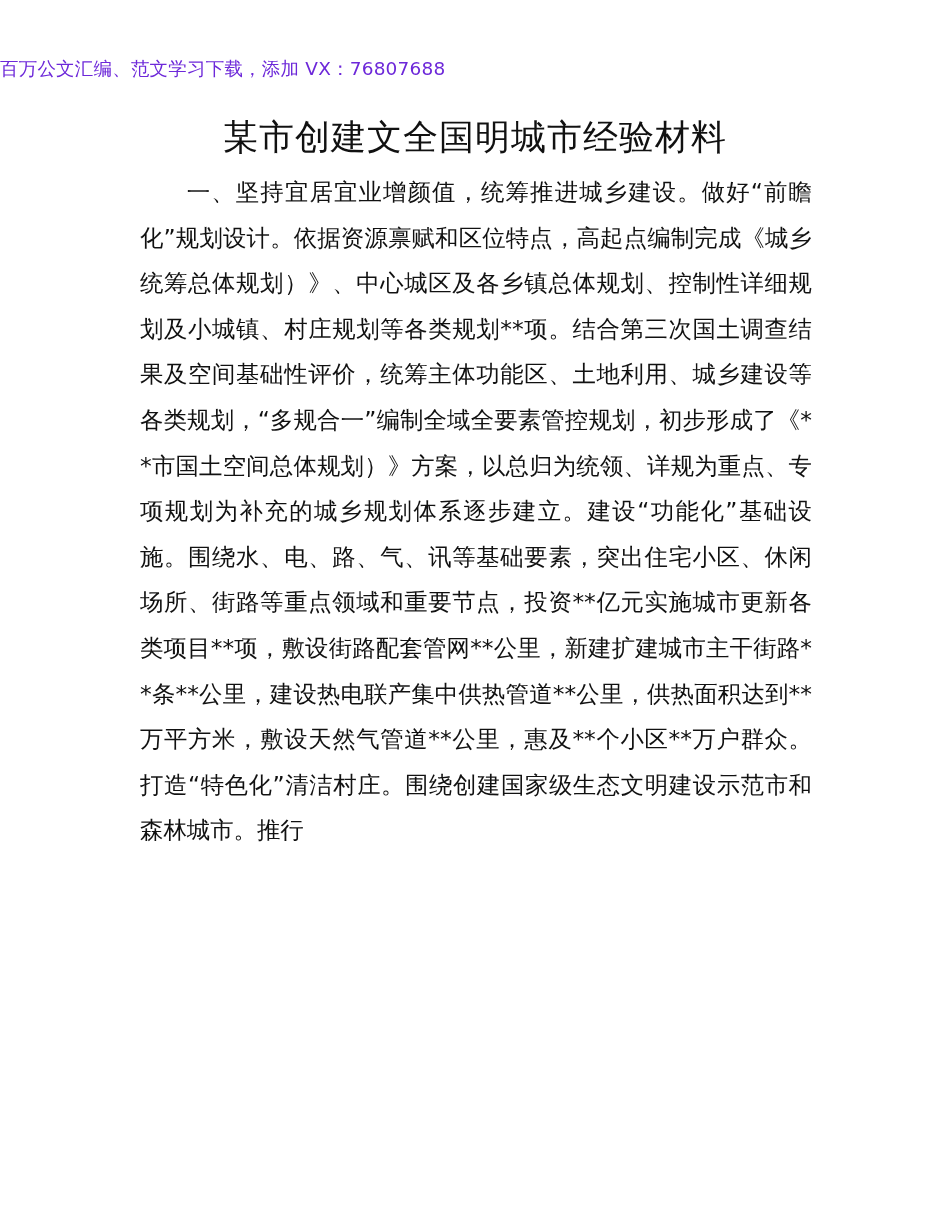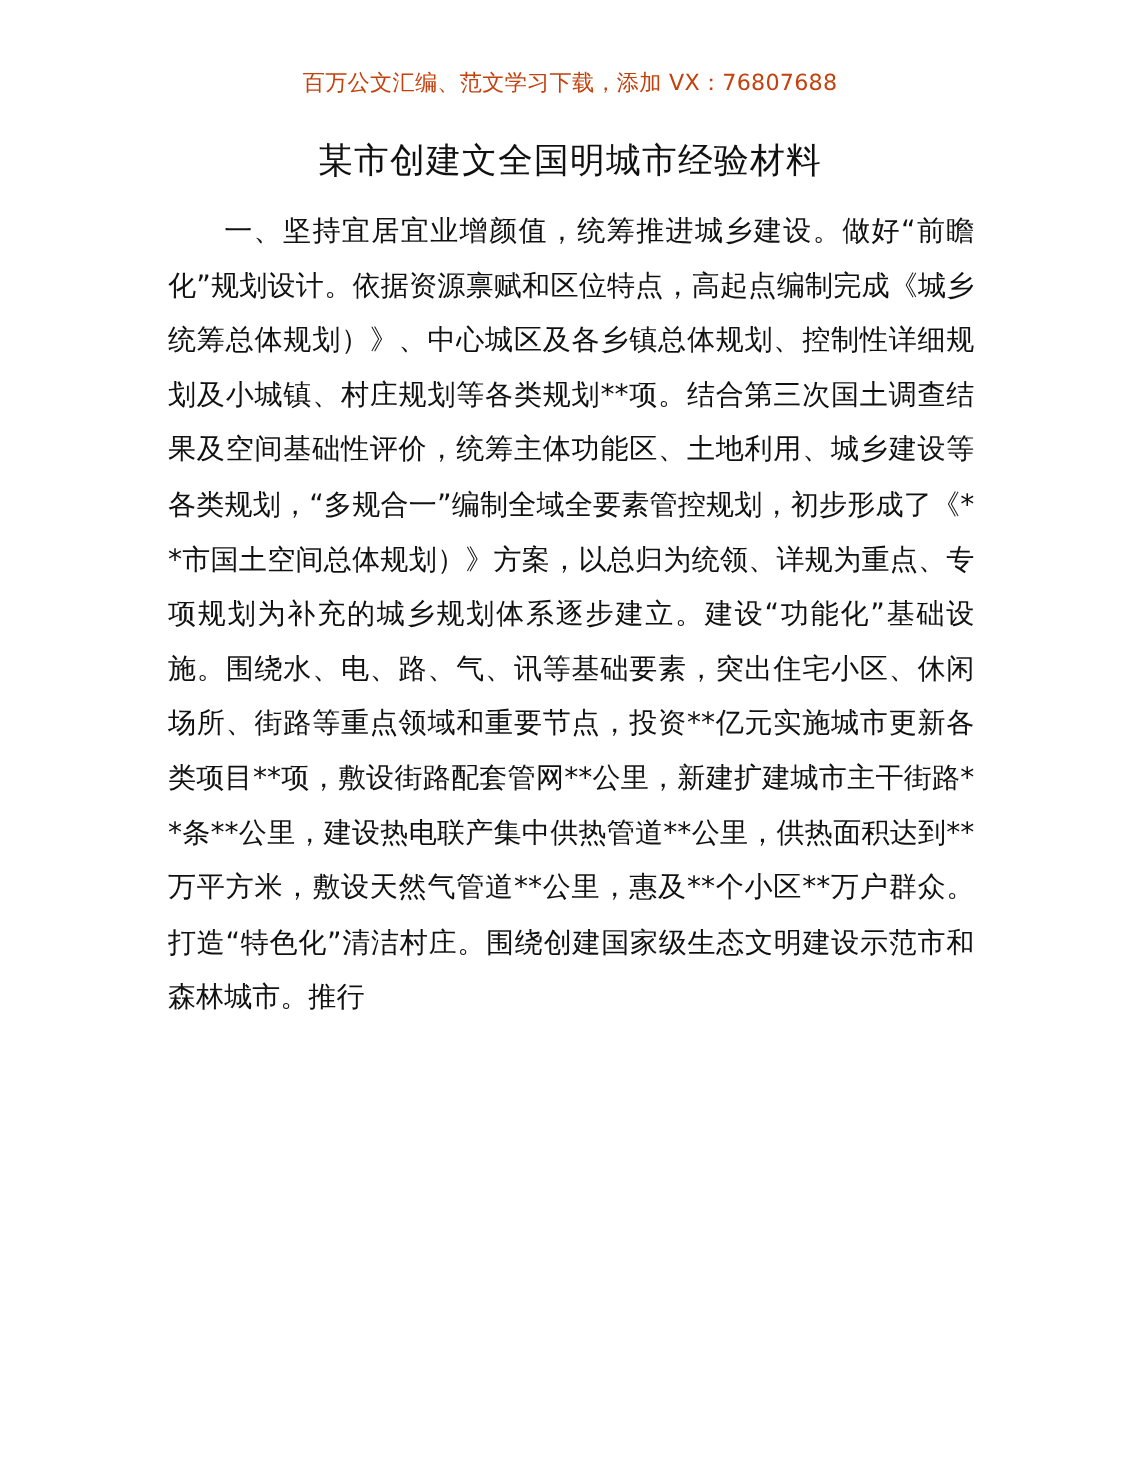--- a/index.html
+++ b/index.html
@@ -1,22 +1,22 @@
 <!DOCTYPE html>
 <html><head>
 <meta charset="utf-8">
 <style>
   html, body { margin: 0; padding: 0; background: #ffffff; }
   body { width: 950px; height: 1230px; overflow: hidden; position: relative;
          font-family: "DejaVu Sans", "Liberation Sans", sans-serif; color: #111; }
   .page { position: absolute; left: 0; top: 0; width: 950px; height: 1230px; }
-  .header-banner { position: absolute; top: 56px; left: 0; width: 950px; text-align: center;
-         font-size: 18.5px; color: #c2410c; letter-spacing: 0.2px; }
+  .header-banner { position: absolute; top: 56px; left: 0; width: 950px; text-align: left;
+         font-size: 18.5px; color: #6d28d9; letter-spacing: 0.2px; }
   .doc-title { position: absolute; top: 114px; left: 0; width: 950px; text-align: center;
-         font-size: 29px; color: #111; letter-spacing: 1px; }
+         font-size: 35px; color: #111; letter-spacing: 1px; }
   .body { position: absolute; left: 140px; top: 170px; width: 672px; }
   .para { margin: 0; font-size: 23.4px; line-height: 45.6px; text-indent: 2em;
           text-align: justify; text-align-last: left; word-break: break-all; color: #111; }
   .para + .para { margin-top: 9px; }
 </style>
 </head>
 <body>
 
 <div class="page">
   <div class="header-banner">百万公文汇编、范文学习下载，添加 VX：76807688</div>

